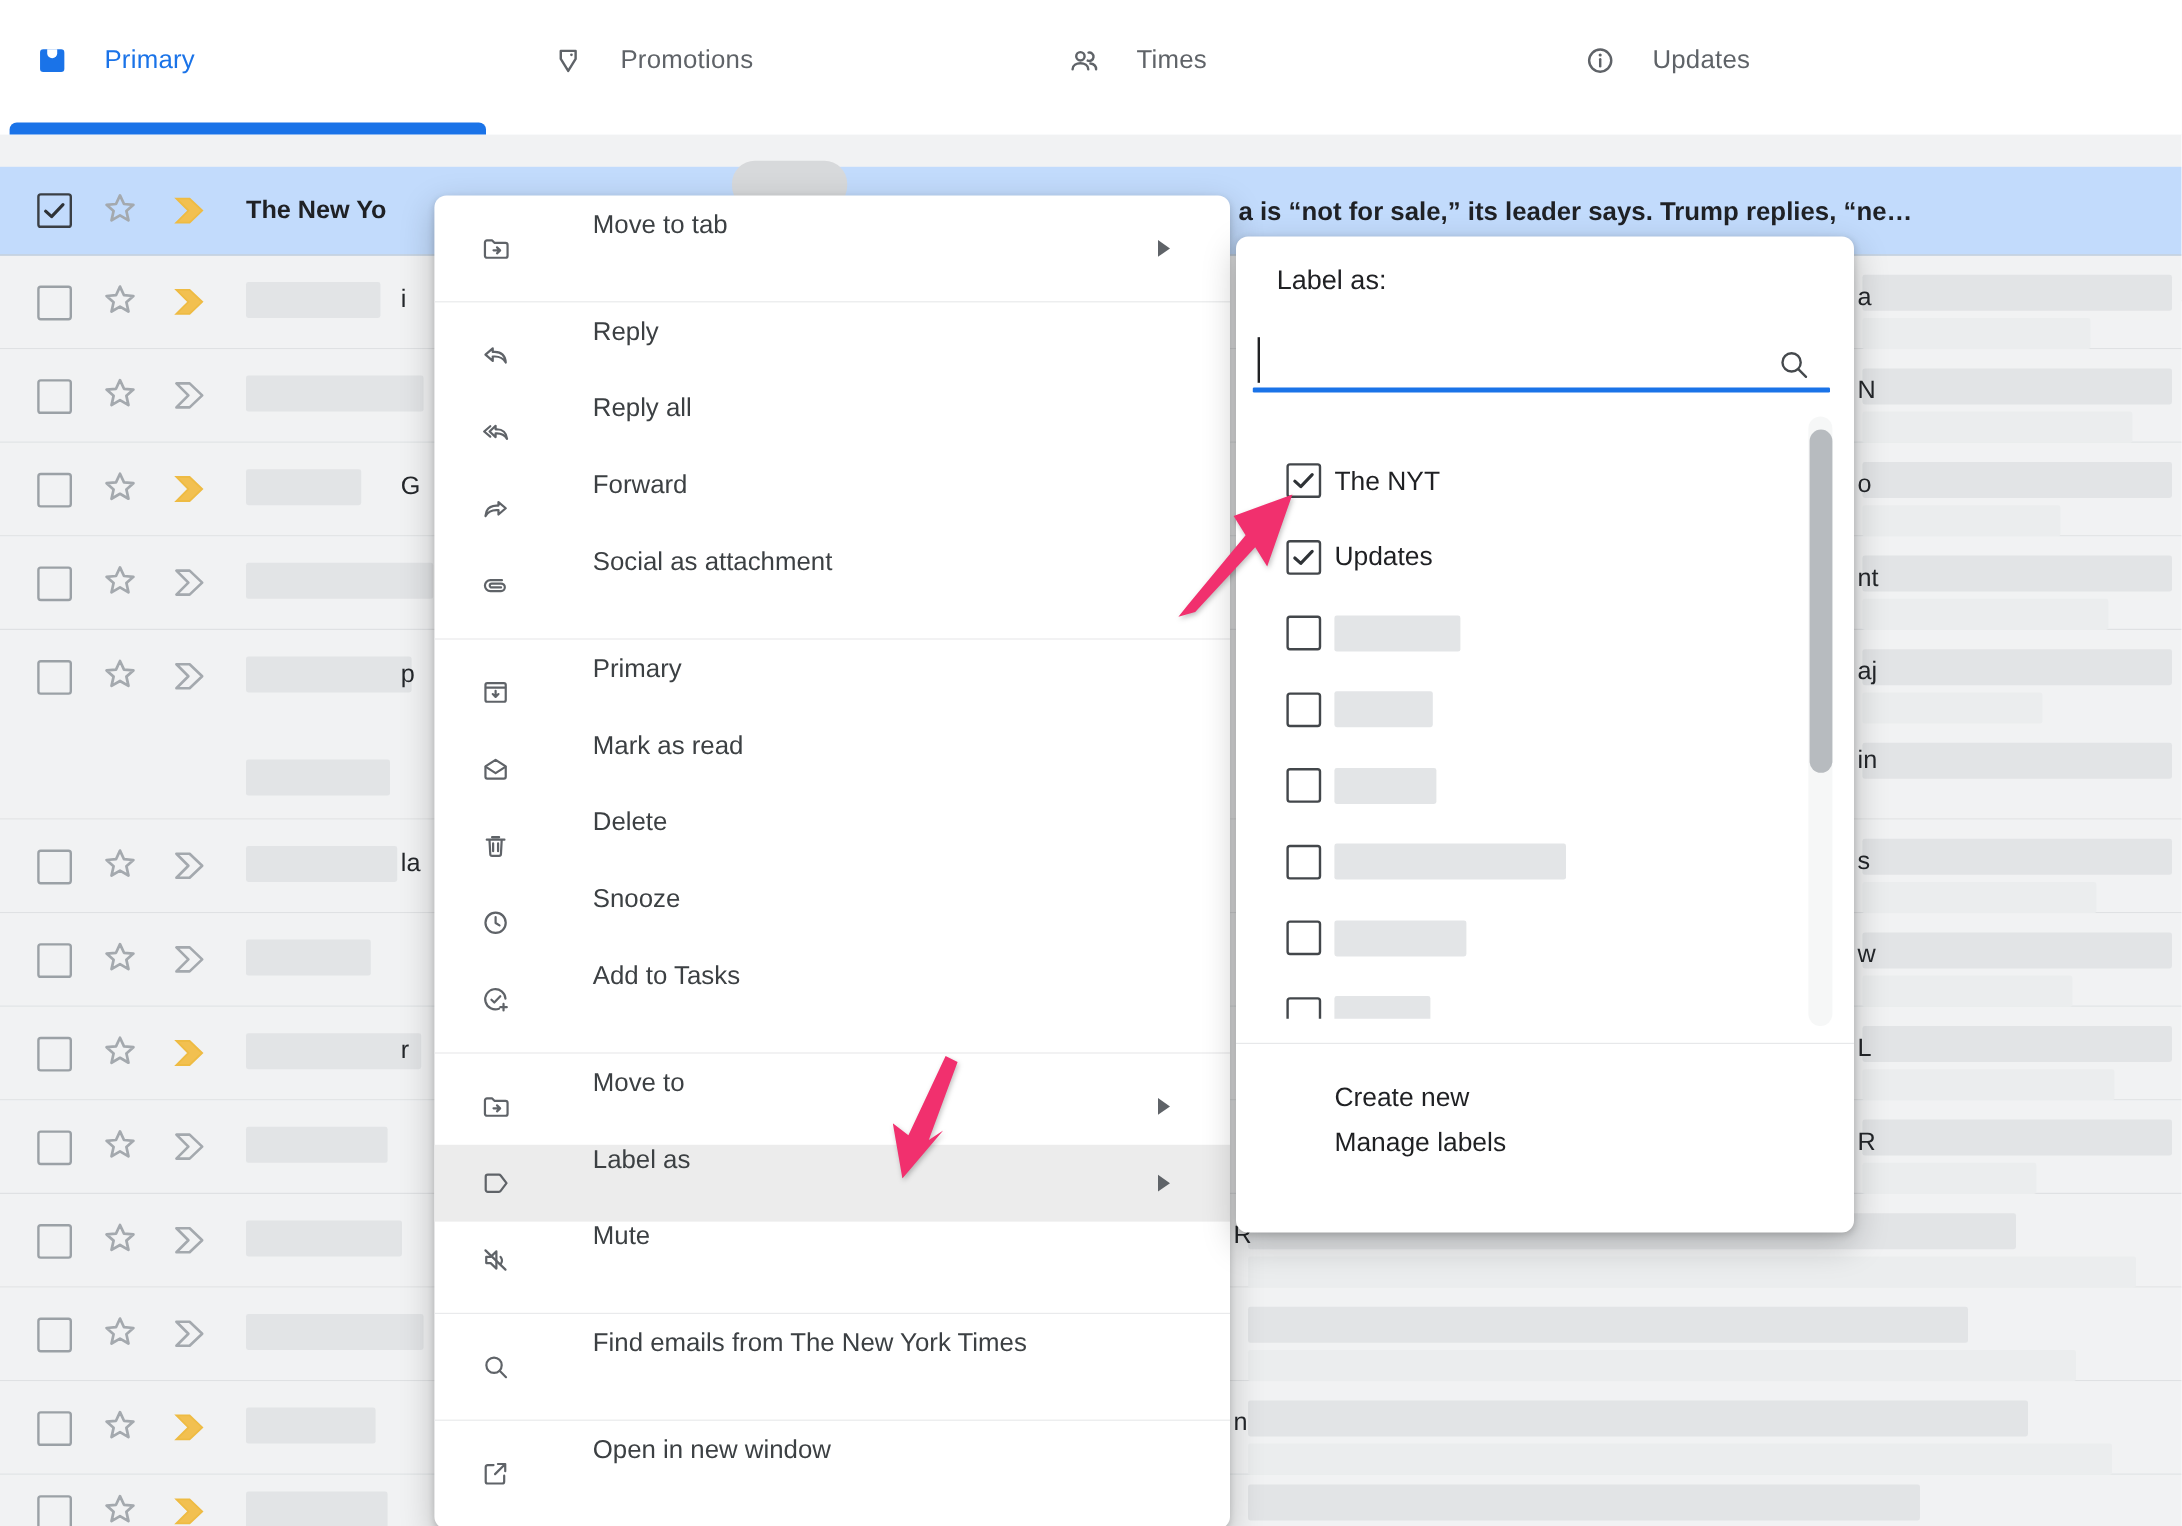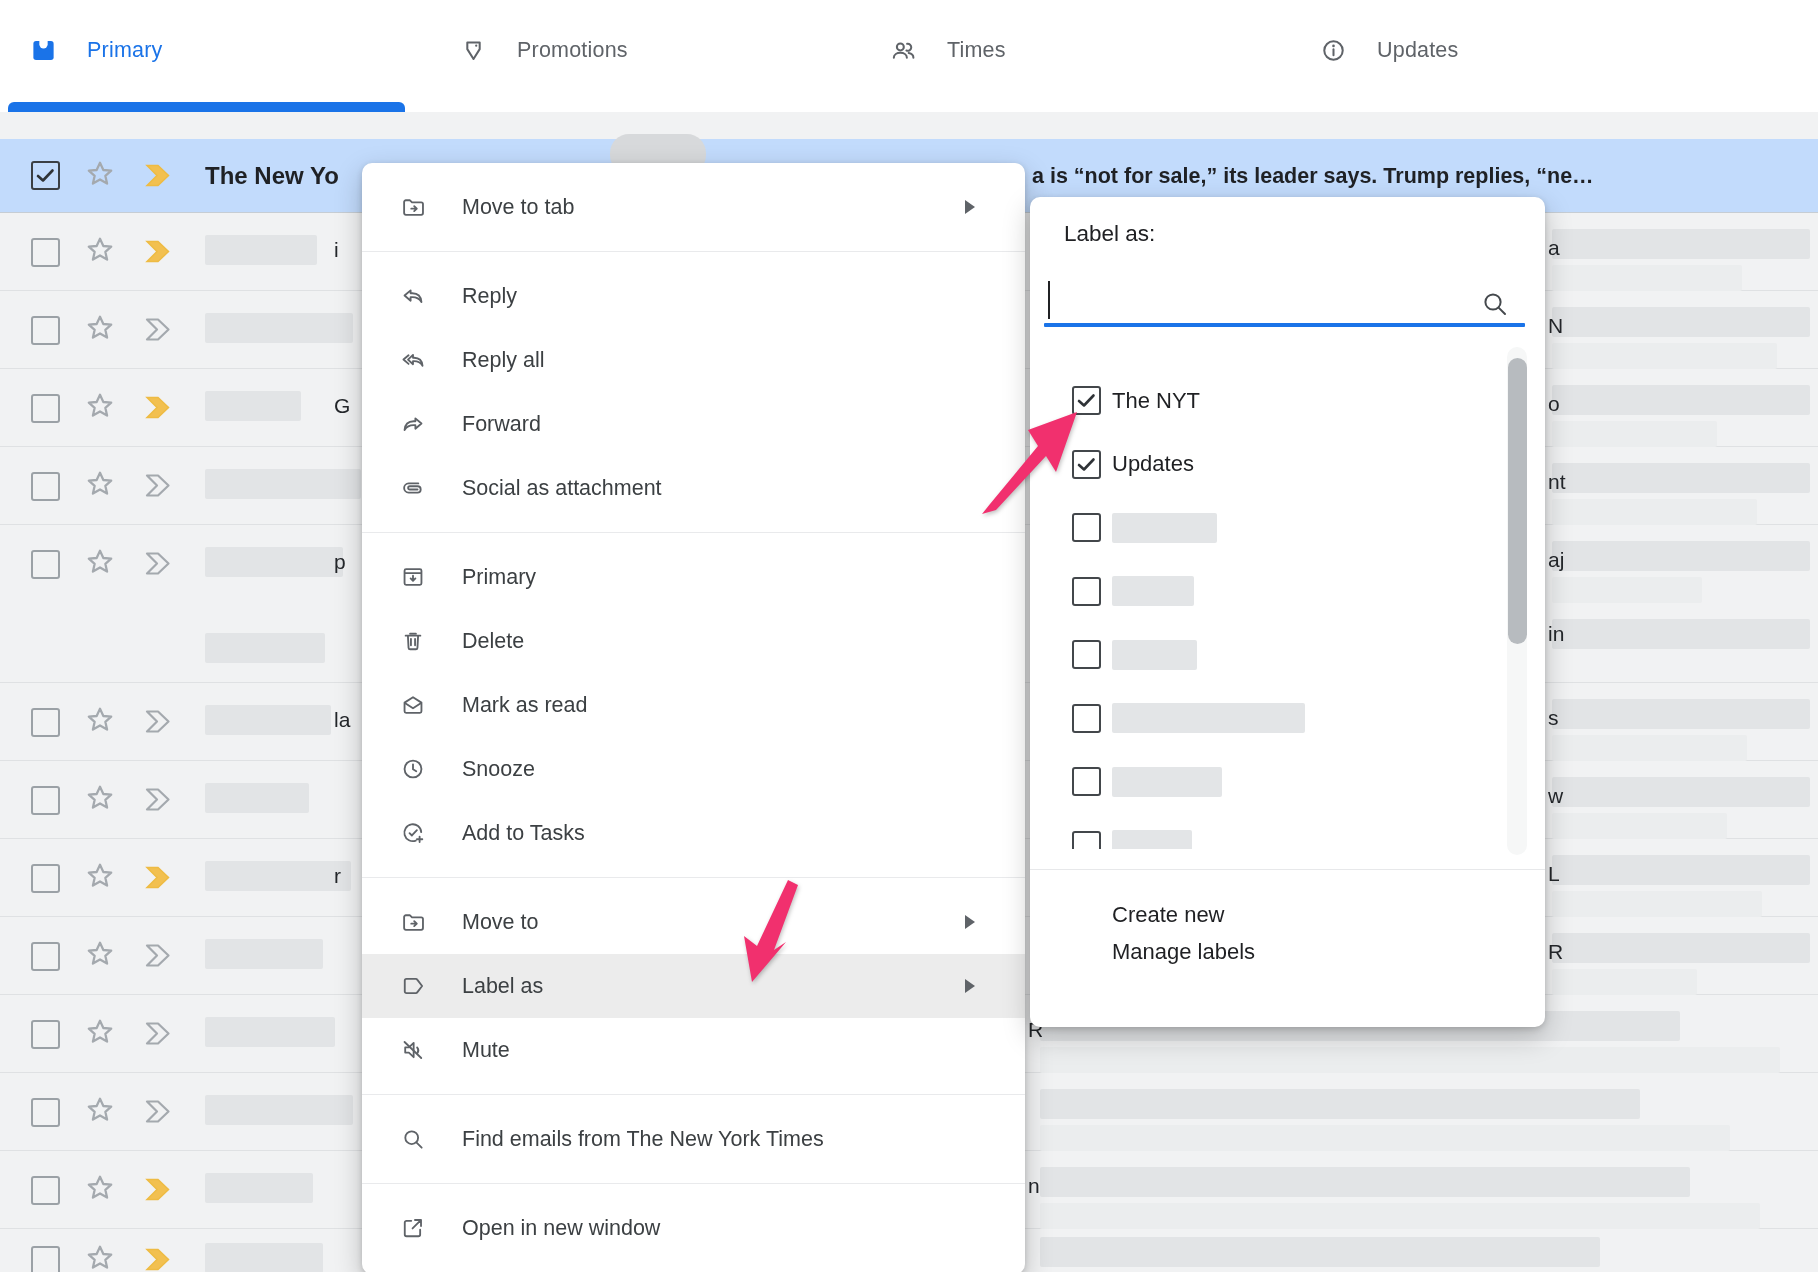--- a/index.html
+++ b/index.html
@@ -25,30 +25,30 @@
   .cbx svg{position:absolute;left:0;top:0;width:25px;height:25px;stroke:#2f3337;stroke-width:2.6;fill:none;stroke-linecap:round;stroke-linejoin:round;}
   .star-ic{position:absolute;left:84px;width:32px;height:32px;}
   .star-ic svg{width:32px;height:32px;fill:none;stroke:#a4a9ae;stroke-width:1.7;stroke-linejoin:round;}
   .marker-ic{position:absolute;left:142px;width:38px;height:29px;}
   .marker-ic svg{width:38px;height:29px;}
   .marker-ic.yellow path{fill:#f2c050;stroke:#eebb43;stroke-width:1.5;}
   .marker-ic.gray path{fill:none;stroke:#a4a9ae;stroke-width:2.2;stroke-linejoin:round;}
   .blur{position:absolute;height:30px;border-radius:2px;background:#e2e4e6;}
   .blur.light{background:#ebedee;height:26px;}
   .frag{position:absolute;height:30px;line-height:30px;font-size:21px;color:#24272b;white-space:nowrap;}
-  .sender{position:absolute;left:205px;height:34px;line-height:34px;font-size:24px;font-weight:bold;color:#1f2125;white-space:nowrap;}
+  .sender{position:absolute;left:205px;height:34px;line-height:34px;font-size:21px;font-weight:bold;color:#1f2125;white-space:nowrap;}
   .subject{position:absolute;left:1032px;height:34px;line-height:34px;font-size:21.5px;font-weight:bold;color:#1f2125;white-space:nowrap;}
   .chip{position:absolute;left:610px;top:-5px;width:96px;height:40px;border-radius:19px;background:#d7d9db;}
 
   
   .menu{position:absolute;left:362px;top:163px;width:663px;background:#fff;border-radius:10px;z-index:20;
         box-shadow:0 2px 6px rgba(0,0,0,.16),0 10px 28px rgba(0,0,0,.22);overflow:hidden;padding-bottom:2px;}
   .msec{padding:12px 0;border-top:1px solid #e9eaec;}
   .msec:first-child{border-top:none;}
-  .mi{position:relative;height:64px;display:flex;align-items:center;cursor:pointer;}
+  .mi{position:relative;height:64px;display:flex;cursor:pointer;padding-left:32px;}
   .mi.hl{background:#ececec;}
   .mi-ic{position:absolute;left:38px;top:50%;margin-top:-13px;width:26px;height:26px;}
   .mi-ic svg{width:26px;height:26px;stroke:#5f6368;fill:none;stroke-width:1.7;stroke-linecap:round;stroke-linejoin:round;}
   .mi-label{margin-left:100px;font-size:21.5px;color:#3c4043;}
   .mi-sub{position:absolute;right:50px;top:50%;margin-top:-7px;width:0;height:0;
           border-left:10px solid #5f6368;border-top:7px solid transparent;border-bottom:7px solid transparent;}
 
   
   .popup{position:absolute;left:1030px;top:197px;width:515px;height:830px;background:#fff;border-radius:10px;z-index:30;
          box-shadow:0 2px 6px rgba(0,0,0,.16),0 10px 28px rgba(0,0,0,.22);}
@@ -414,31 +414,31 @@
         <div class="mi">
     <span class="mi-ic"><svg viewBox="0 0 24 24">
               <rect x="4.2" y="4.8" width="15.6" height="14.4" rx="1.4"></rect>
               <path d="M4.6 8.4 h14.8"></path>
               <path d="M12 10.8 v4.6 M9.8 13.3 12 15.5 14.2 13.3"></path>
             </svg></span>
     <span class="mi-label">Primary</span>
   </div>
         <div class="mi">
     <span class="mi-ic"><svg viewBox="0 0 24 24">
+              <path d="M4.2 9.8 12 4.8 19.8 9.8 V17.8 a1.4 1.4 0 0 1 -1.4 1.4 H5.6 a1.4 1.4 0 0 1 -1.4 -1.4 Z"></path>
+              <path d="M4.5 10.2 12 15 19.5 10.2"></path>
+            </svg></span>
+    <span class="mi-label">Mark as read</span>
+  </div>
+        <div class="mi">
+    <span class="mi-ic"><svg viewBox="0 0 24 24">
               <path d="M9.3 5.2 h5.4 M5.2 7.1 h13.6 M7.3 7.3 l0.6 11 a1.4 1.4 0 0 0 1.4 1.3 h5.4 a1.4 1.4 0 0 0 1.4 -1.3 l0.6 -11"></path>
               <path d="M10.1 10 v6 M13.9 10 v6"></path>
             </svg></span>
     <span class="mi-label">Delete</span>
-  </div>
-        <div class="mi">
-    <span class="mi-ic"><svg viewBox="0 0 24 24">
-              <path d="M4.2 9.8 12 4.8 19.8 9.8 V17.8 a1.4 1.4 0 0 1 -1.4 1.4 H5.6 a1.4 1.4 0 0 1 -1.4 -1.4 Z"></path>
-              <path d="M4.5 10.2 12 15 19.5 10.2"></path>
-            </svg></span>
-    <span class="mi-label">Mark as read</span>
   </div>
         <div class="mi">
     <span class="mi-ic"><svg viewBox="0 0 24 24">
               <circle cx="12" cy="12" r="7.8"></circle>
               <path d="M12 7.7 V12.2 l3 1.8"></path>
             </svg></span>
     <span class="mi-label">Snooze</span>
   </div>
         <div class="mi">
     <span class="mi-ic"><svg viewBox="0 0 24 24">

